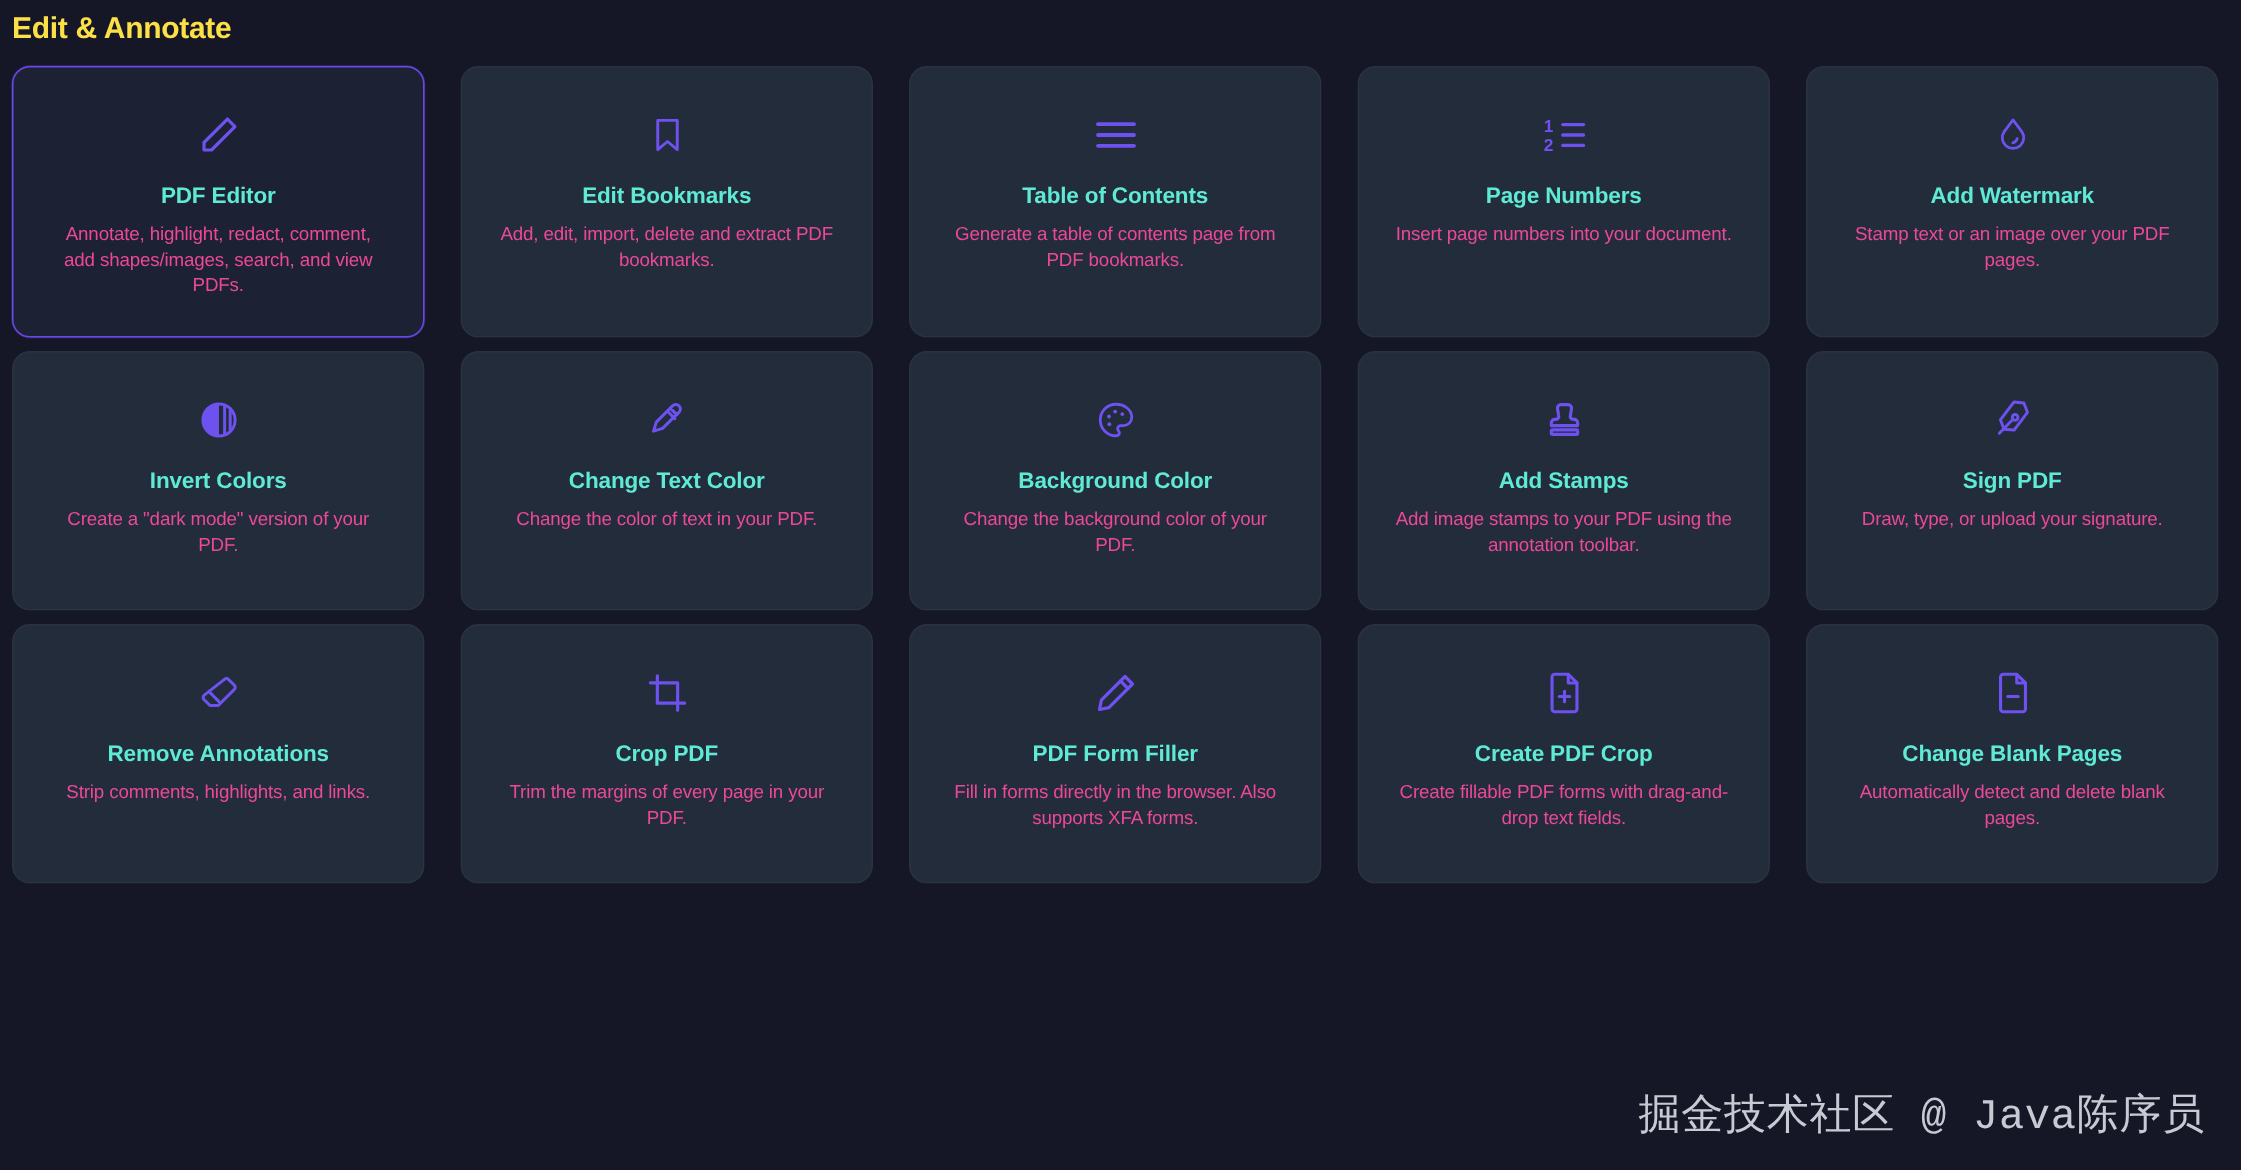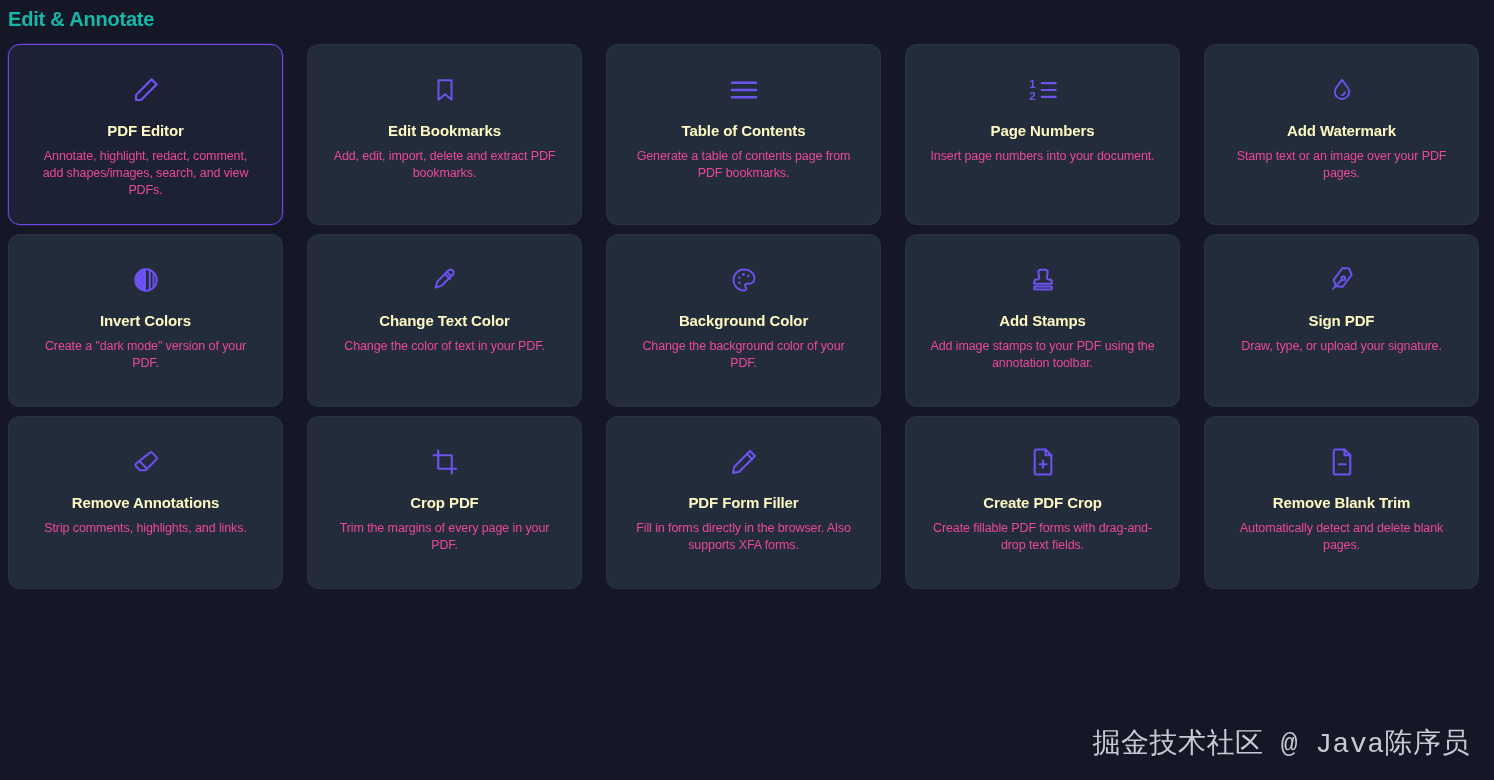--- a/index.html
+++ b/index.html
@@ -15,21 +15,21 @@
     width: 1494px;
     height: 780px;
     background: #151726;
   }
   .section-title {
     position: absolute;
     left: 8px;
     top: 7px;
     font-size: 20px;
     font-weight: bold;
-    color: #14b8a6;
+    color: #fde047;
     letter-spacing: -0.2px;
     line-height: 24px;
   }
   .grid {
     position: absolute;
     left: 8px;
     top: 44px;
     width: 1478px;
     display: grid;
     grid-template-columns: repeat(5, 275px);
@@ -61,21 +61,21 @@
     color: #6d52f0;
     display: flex;
     align-items: center;
     justify-content: center;
     margin-bottom: 14px;
   }
   .card-icon svg { display: block; }
   .card-title {
     font-size: 15px;
     font-weight: bold;
-    color: #fef9c3;
+    color: #5eead4;
     line-height: 19px;
     margin-bottom: 8px;
     letter-spacing: -0.1px;
   }
   .card-desc {
     font-size: 12.5px;
     color: #ec4899;
     line-height: 17px;
     max-width: 225px;
     letter-spacing: -0.1px;
@@ -250,18 +250,18 @@
         <div class="card-desc">Create fillable PDF forms with drag-and-drop text fields.</div>
       </div>
       <div class="card">
         <div class="card-icon">
           <svg width="26" height="30" viewBox="0 0 22 26" fill="none" stroke="currentColor" stroke-width="1.8" stroke-linecap="round" stroke-linejoin="round">
             <path d="M13.2 2.2H5.4A1.6 1.6 0 0 0 3.8 3.8v18.4a1.6 1.6 0 0 0 1.6 1.6h11.2a1.6 1.6 0 0 0 1.6-1.6V7.2l-5-5z"></path>
             <path d="M13.2 2.2v5h5"></path>
             <line x1="8" y1="15" x2="14" y2="15"></line>
           </svg>
         </div>
-        <div class="card-title">Remove Blank Trim</div>
+        <div class="card-title">Change Blank Pages</div>
         <div class="card-desc">Automatically detect and delete blank pages.</div>
       </div>
     </div>
   <div class="watermark">掘金技术社区 @ Java陈序员</div>
 </div>
 
 </body></html>

